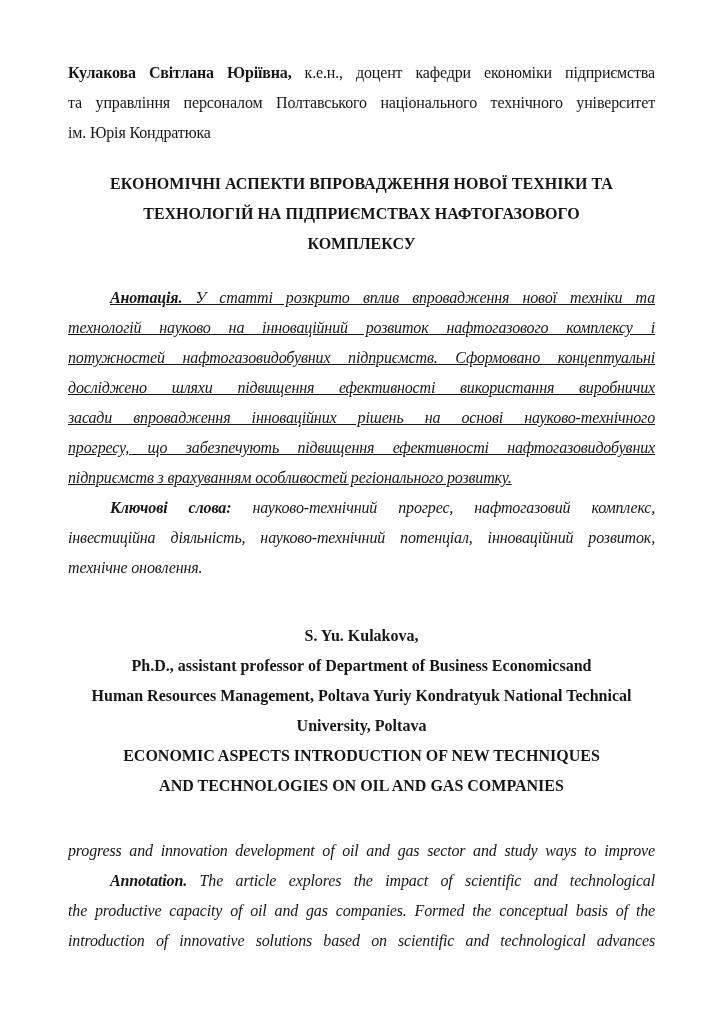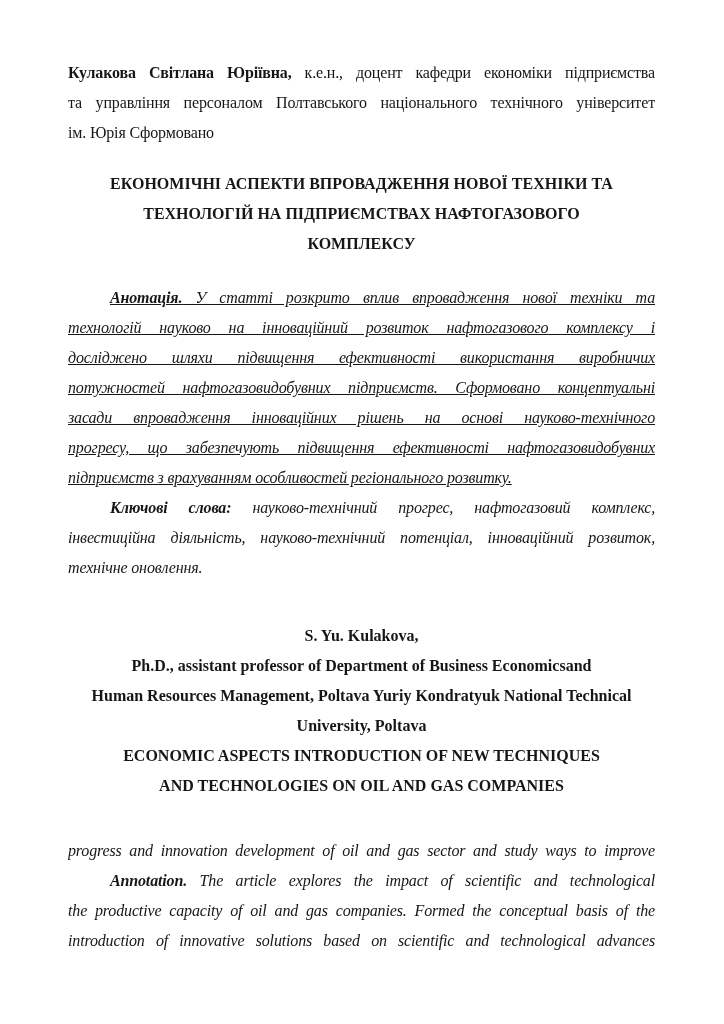--- a/index.html
+++ b/index.html
@@ -54,34 +54,34 @@
 </style>
 </head>
 <body>
 
 <div class="page">
   <div class="content">
 
     <div>
       <div class="line"><span class="b">Кулакова Світлана Юріївна,</span><span> к.е.н., доцент кафедри економіки підприємства</span></div>
       <div class="line">та управління персоналом Полтавського національного технічного університет</div>
-      <div class="line lastline">ім. Юрія Сформовано</div>
+      <div class="line lastline">ім. Юрія Кондратюка</div>
     </div>
 
     <div class="block-title-ua b">
       <div class="line center">ЕКОНОМІЧНІ АСПЕКТИ ВПРОВАДЖЕННЯ НОВОЇ ТЕХНІКИ ТА</div>
       <div class="line center">ТЕХНОЛОГІЙ НА ПІДПРИЄМСТВАХ НАФТОГАЗОВОГО</div>
       <div class="line center">КОМПЛЕКСУ</div>
     </div>
 
     <div class="block-abs-ua i">
       <div class="line indent"><span class="bi">Анотація.</span><span> У статті розкрито вплив впровадження нової техніки та</span></div>
       <div class="line">технологій науково на інноваційний розвиток нафтогазового комплексу і</div>
+      <div class="line">потужностей нафтогазовидобувних підприємств. Сформовано концептуальні</div>
       <div class="line">досліджено шляхи підвищення ефективності використання виробничих</div>
-      <div class="line">потужностей нафтогазовидобувних підприємств. Сформовано концептуальні</div>
       <div class="line">засади впровадження інноваційних рішень на основі науково-технічного</div>
       <div class="line">прогресу, що забезпечують підвищення ефективності нафтогазовидобувних</div>
       <div class="line lastline">підприємств з врахуванням особливостей регіонального розвитку.</div>
     </div>
 
     <div class="block-kw-ua i">
       <div class="line indent"><span class="bi">Ключові слова:</span><span> науково-технічний прогрес, нафтогазовий комплекс,</span></div>
       <div class="line">інвестиційна діяльність, науково-технічний потенціал, інноваційний розвиток,</div>
       <div class="line lastline">технічне оновлення.</div>
     </div>

